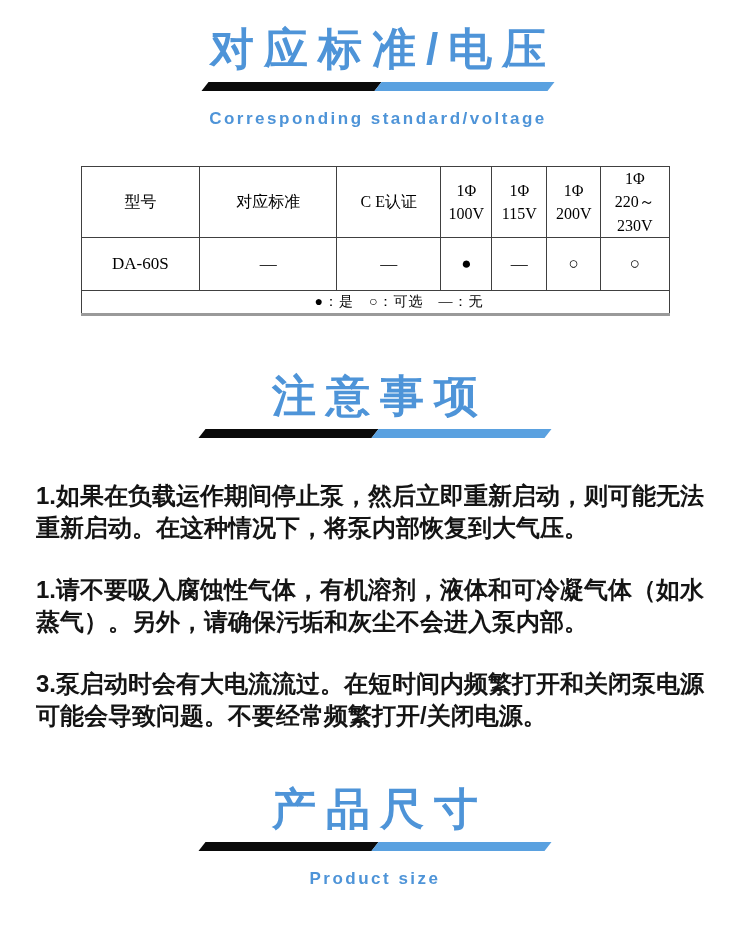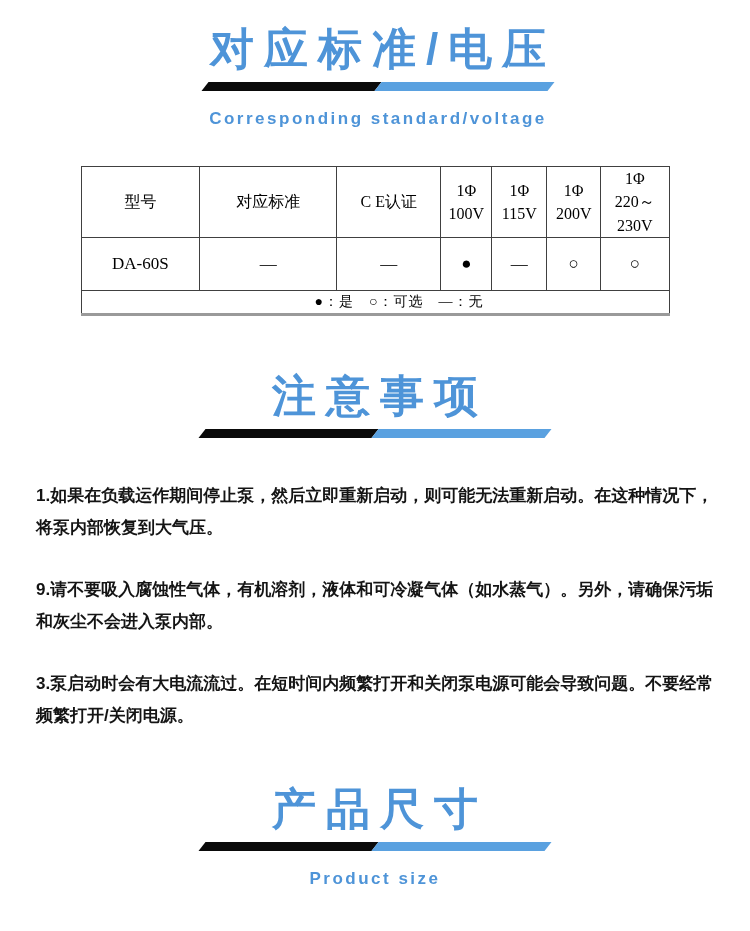--- a/index.html
+++ b/index.html
@@ -82,21 +82,21 @@
     letter-spacing: 1px;
     padding-left: 48px;
   }
 
   
   .attention-list {
     width: 678px;
     margin: 42px auto 0;
   }
   .attention-list p {
-    font-size: 17px;
+    font-size: 24px;
     font-weight: bold;
     line-height: 32px;
     margin: 0 0 30px 0;
     color: #141414;
     text-align: left;
   }
 
   .spacer-before-attention { height: 55px; }
   .spacer-before-size { height: 22px; }
 </style>
@@ -164,21 +164,21 @@
 <div class="section-header">
   <h1 class="title-cn">注意事项</h1>
   <div class="divider">
     <span class="seg black"></span>
     <span class="seg blue"></span>
   </div>
 </div>
 
 <div class="attention-list">
   <p>1.如果在负载运作期间停止泵，然后立即重新启动，则可能无法重新启动。在这种情况下，将泵内部恢复到大气压。</p>
-  <p>9.请不要吸入腐蚀性气体，有机溶剂，液体和可冷凝气体（如水蒸气）。另外，请确保污垢和灰尘不会进入泵内部。</p>
+  <p>1.请不要吸入腐蚀性气体，有机溶剂，液体和可冷凝气体（如水蒸气）。另外，请确保污垢和灰尘不会进入泵内部。</p>
   <p>3.泵启动时会有大电流流过。在短时间内频繁打开和关闭泵电源可能会导致问题。不要经常频繁打开/关闭电源。</p>
 </div>
 
 <div class="spacer-before-size"></div>
 
 <div class="section-header">
   <h1 class="title-cn">产品尺寸</h1>
   <div class="divider">
     <span class="seg black"></span>
     <span class="seg blue"></span>

